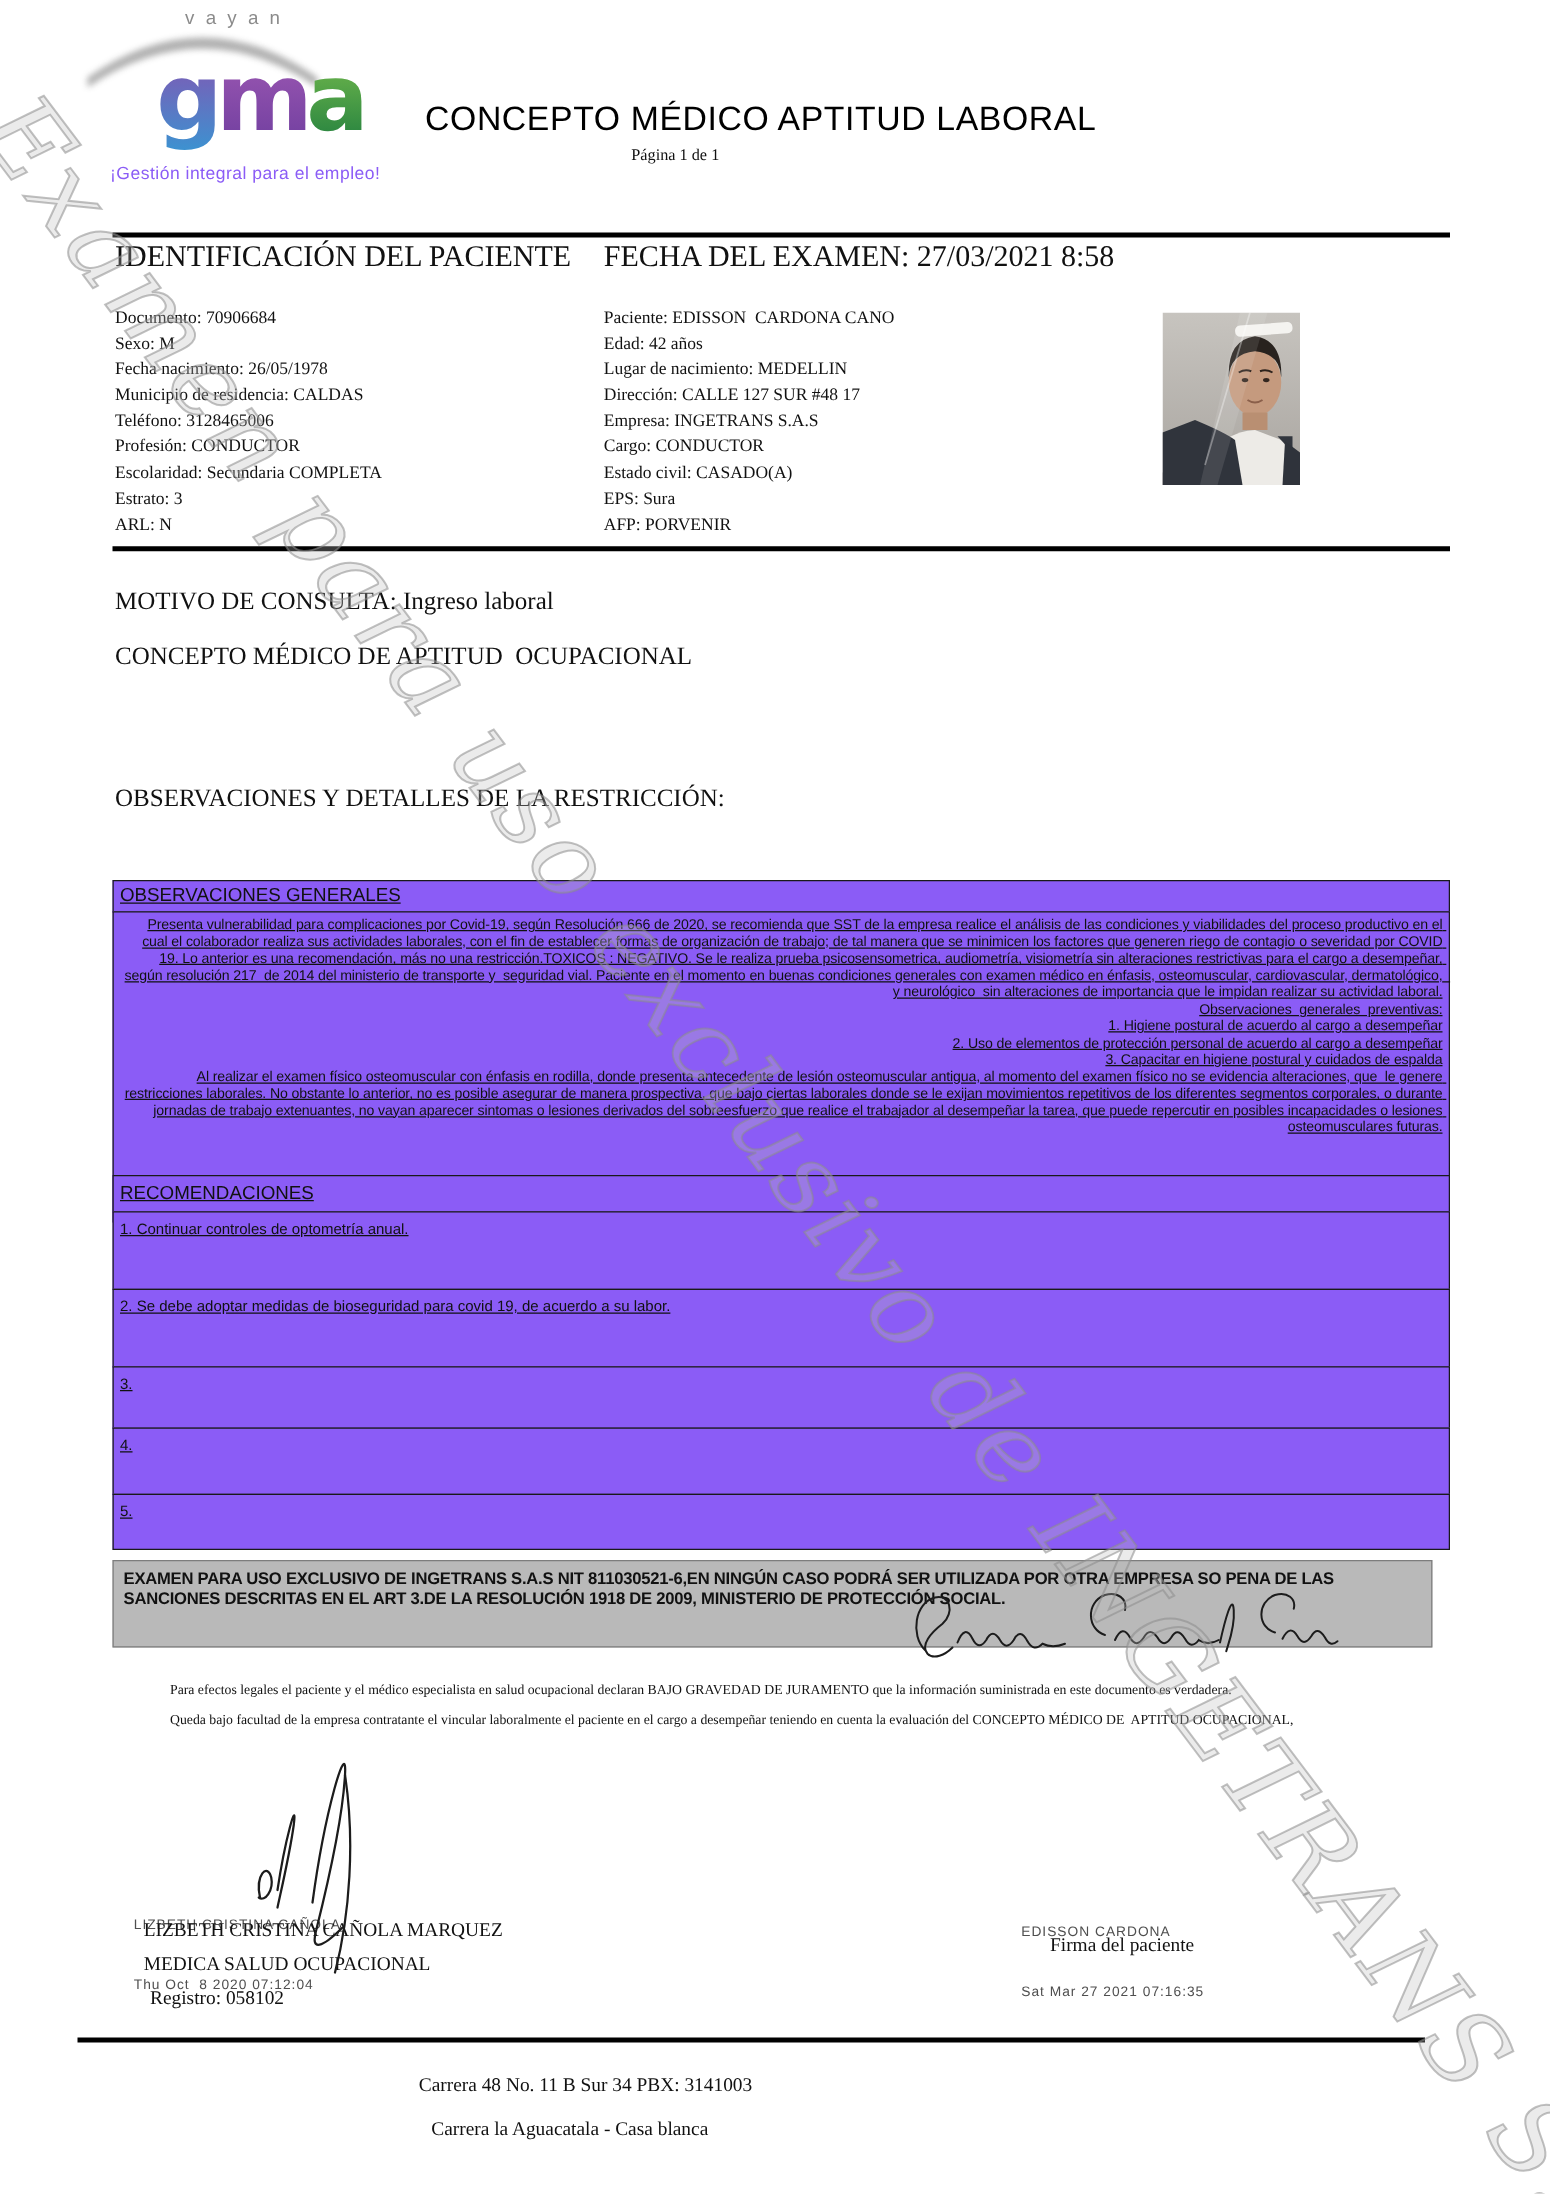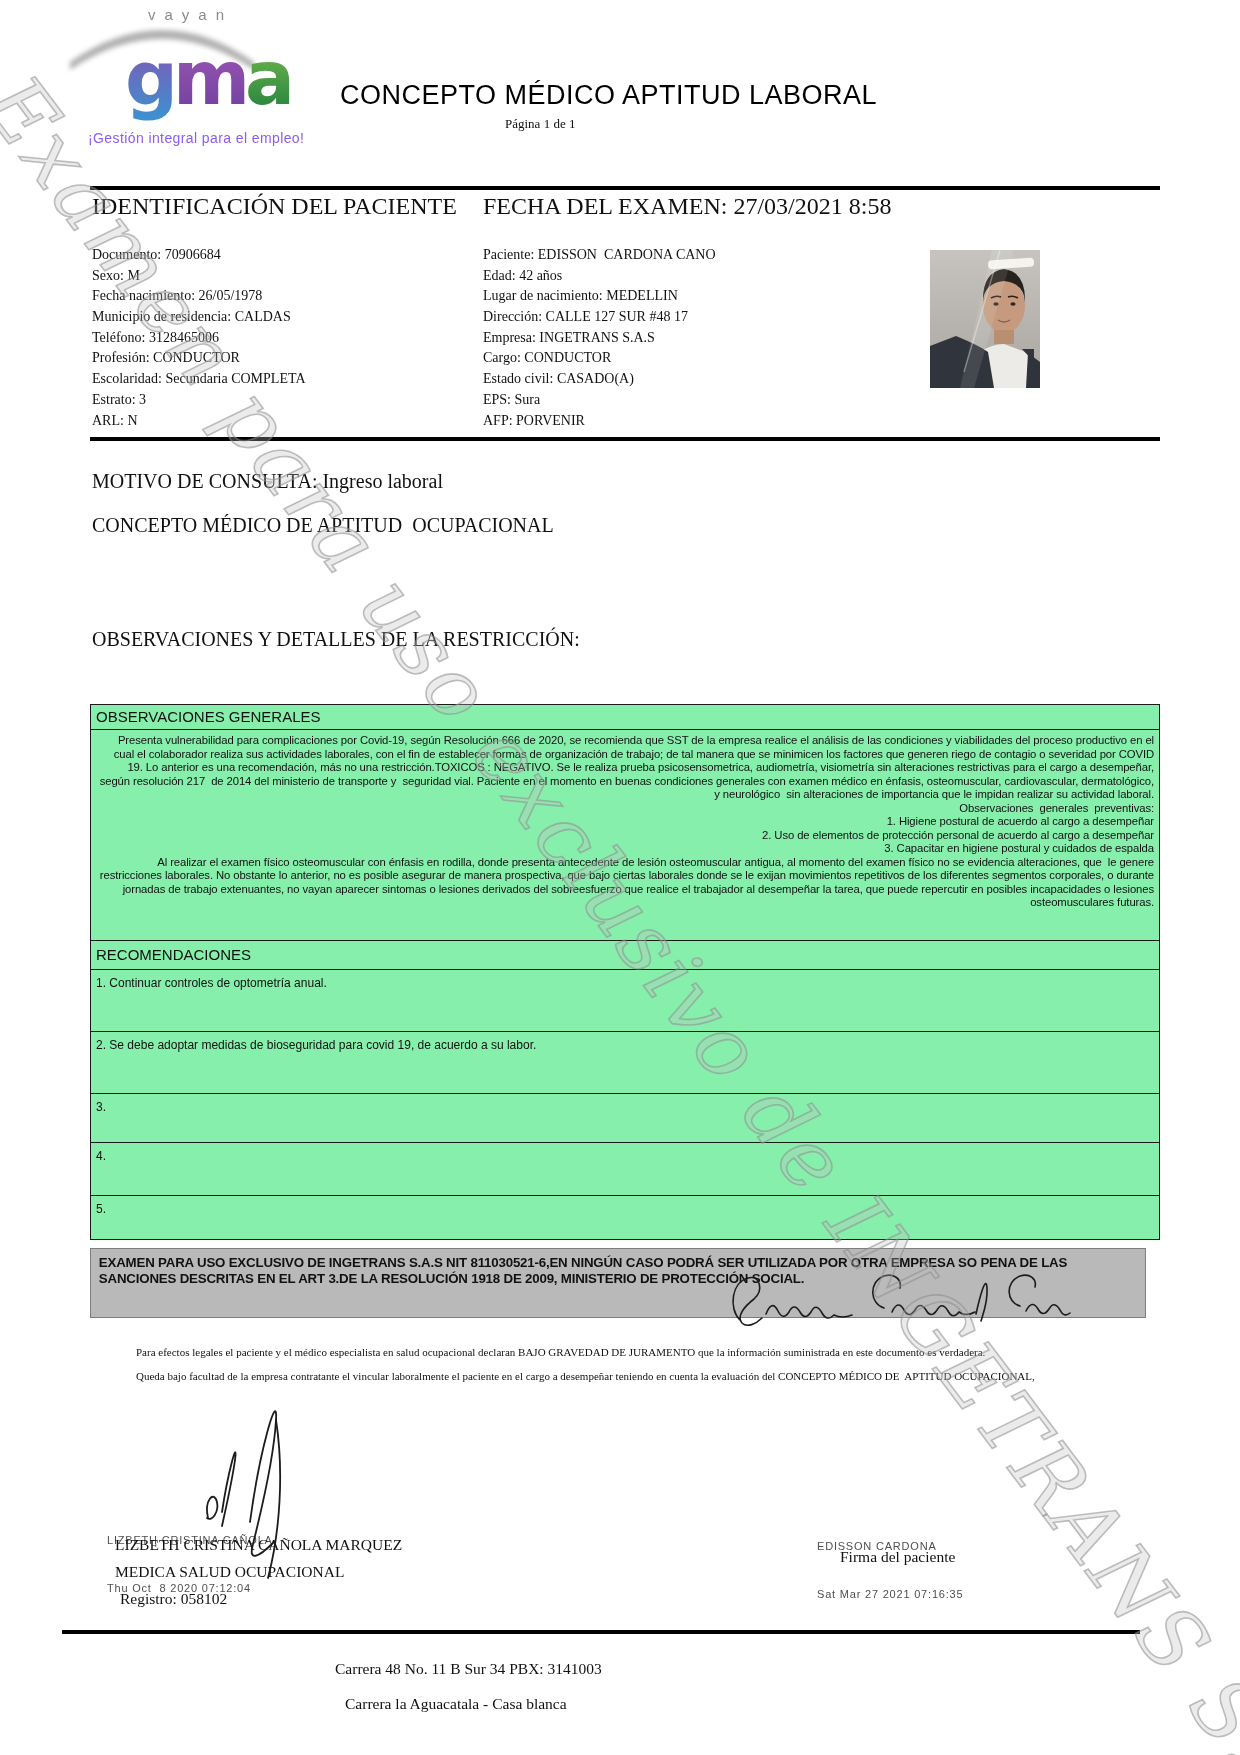--- a/index.html
+++ b/index.html
@@ -38,22 +38,22 @@
   .pcol .prow{height:20.7px;line-height:20.7px;white-space:pre;}
   .pcol-left{left:92px;} .pcol-right{left:483px;}
 
   .photo{left:930px;top:250px;}
 
   .motivo{left:92px;top:470px;font-size:20px;}
   .concepto{left:92px;top:514px;font-size:20px;}
   .conrecom{left:92px;top:557px;font-size:16.5px;}
   .obsdet{left:92px;top:628px;font-size:20px;}
 
-  .box{border:1px solid #1a1a1a;background:#86efac;box-sizing:border-box;
-       font-family:"Liberation Sans","DejaVu Sans",sans-serif;}
+  .box{border:1px solid #1a1a1a;background:#8b5cf6;box-sizing:border-box;
+       font-family:"Liberation Sans","DejaVu Sans",sans-serif;text-decoration:underline;}
   .obs-header{left:90px;top:704px;width:1070px;height:26px;font-size:15px;
               line-height:24px;padding-left:5px;}
   .obs-body{left:90px;top:729px;width:1070px;height:249px;font-size:11.3px;
             line-height:13.5px;padding:4px 5px;letter-spacing:-0.1px;text-align:right;}
   .reco-header{left:90px;top:940px;width:1070px;height:30px;font-size:15px;
                line-height:28px;padding-left:5px;}
   .reco-item{left:90px;width:1070px;font-size:12px;padding:6px 0 0 5px;}
   .ri1{top:969px;height:63px;} .ri2{top:1031px;height:63px;}
   .ri3{top:1093px;height:50px;} .ri4{top:1142px;height:54px;}
   .ri5{top:1195px;height:45px;}

